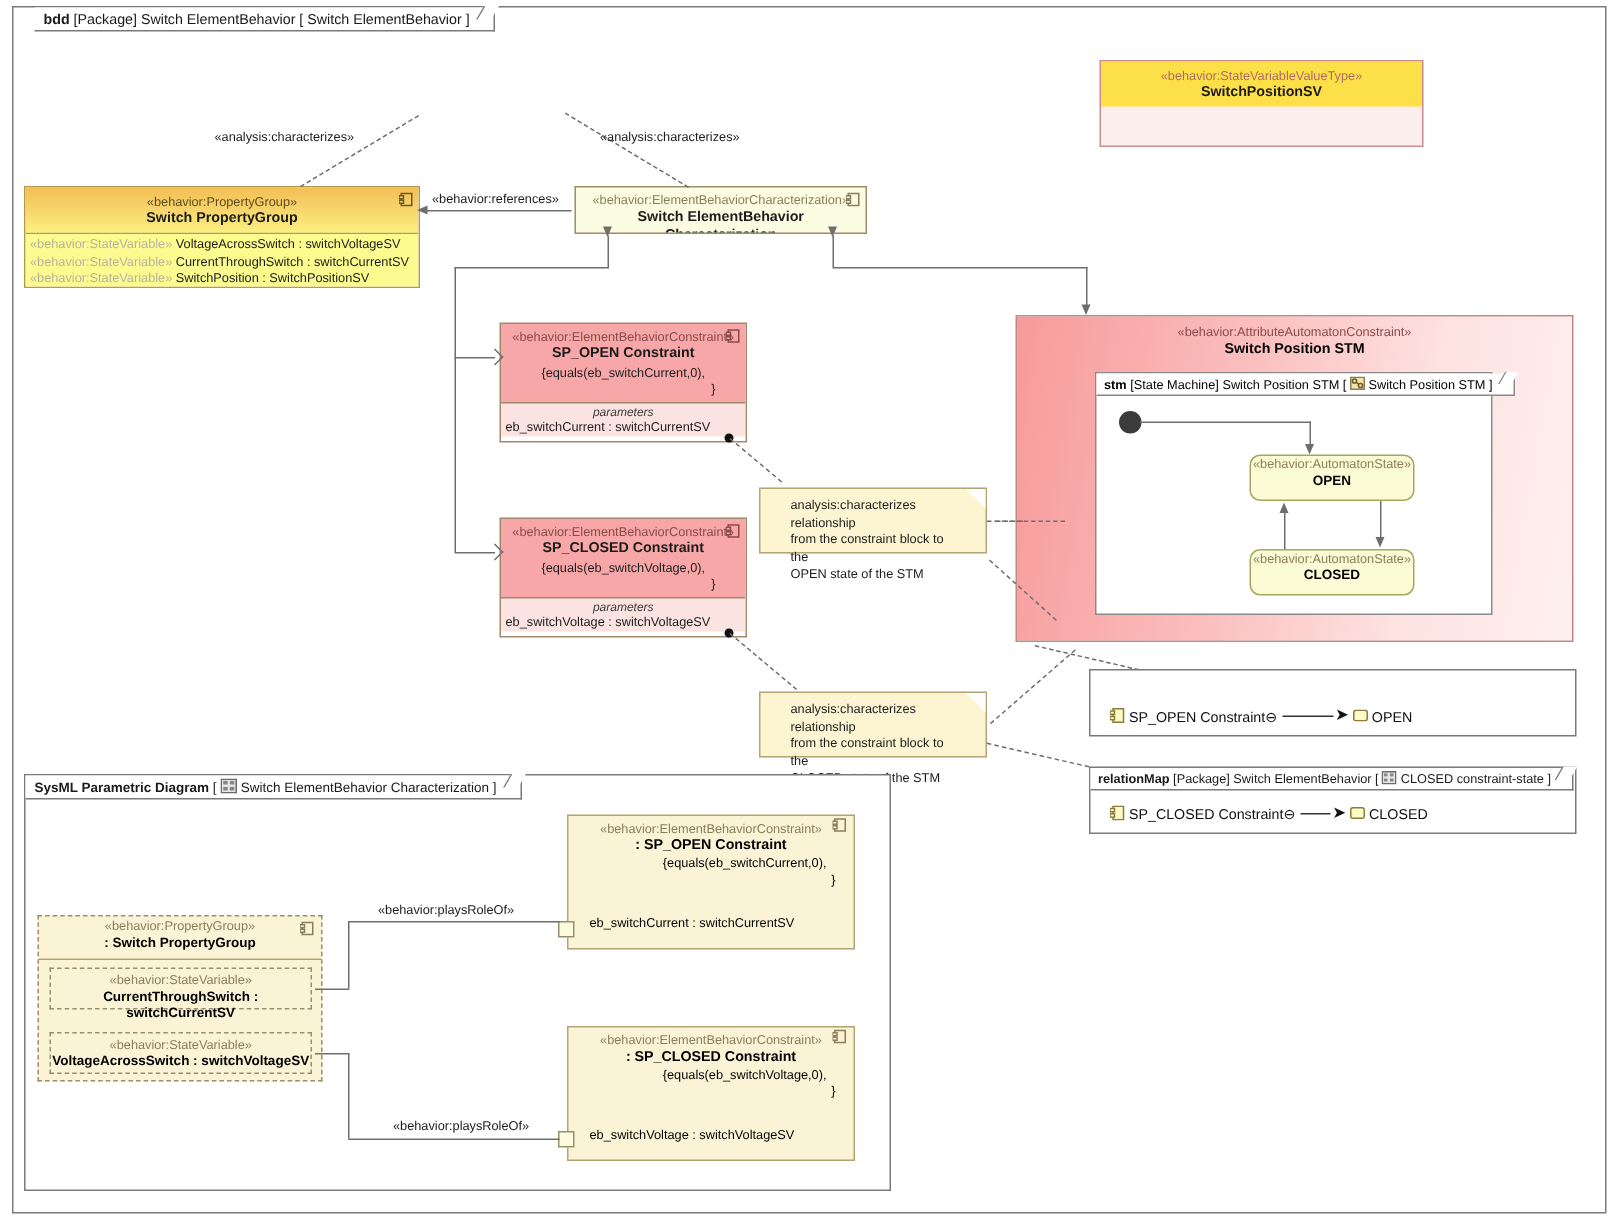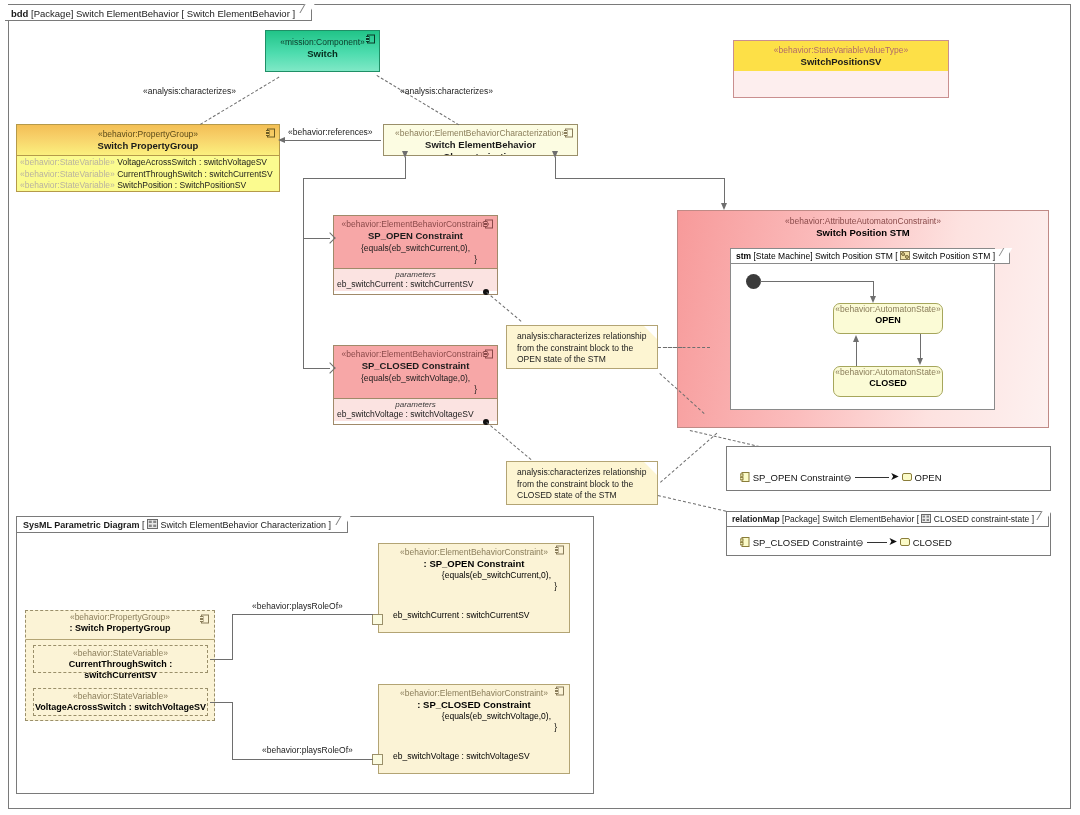--- a/index.html
+++ b/index.html
@@ -43,21 +43,21 @@
   .yellowbody{background:#fbfb8f;}
   .paleyellow{background:#fcfce2;border:1px solid #9a8f6a;}
   .pinkhdr{background:#f7a7a7;}
   .pinkbody{background:#fbe3e1;}
   .palepink{background:#fdeeee;border:1px solid #c98f8f;}
   .palepink .st{color:#b06a6a;}
   .cream{background:#fbf3d6;border:1px solid #b3a474;}
 
   
   .note{position:absolute;background:#fdf5d2;border:1px solid #b3a474;font-size:8.5px;
-        line-height:11.5px;color:#1b1b1b;padding:5px 10px;box-sizing:border-box;}
+        line-height:11.5px;color:#1b1b1b;padding:5px 20px;box-sizing:border-box;}
   .note .foldline{position:absolute;right:0;top:0;width:0;height:0;
         border-left:13px solid transparent;border-top:13px solid #fff;}
 
   
   .stm-outer{position:absolute;box-sizing:border-box;
      background:linear-gradient(100deg,#f79a9a 0%,#fbbdbd 38%,#fde2e0 70%,#fdf1f0 100%);
      border:1px solid #c08a86;}
   .stm-inner{position:absolute;box-sizing:border-box;background:#fff;border:1px solid #8a8a8a;}
   .stm-tab{position:absolute;left:0;top:0;height:15px;border:1px solid #8a8a8a;border-top:0;
      border-left:0;background:#fff;box-sizing:border-box;padding:0 14px 0 5px;font-size:8.5px;
@@ -98,36 +98,25 @@
      background:#fbf3d6;text-align:center;font-size:8.5px;line-height:11px;padding-top:2px;}
   .nestbox .nm{font-size:9px;}
   .outerdash{position:absolute;box-sizing:border-box;border:1px dashed #9a8f6a;}
 </style>
 </head>
 <body>
 
 <div id="canvas">
 
   <div class="frame" style="left:8px;top:4px;width:1063px;height:805px;"></div>
-  <div class="frame-tab" style="left:5px;top:5px;">
+  <div class="frame-tab" style="left:23px;top:5px;">
     <b>bdd</b>
     <span>[Package] Switch ElementBehavior [ Switch ElementBehavior ]</span>
   </div>
 
-  <div class="blk green" style="left:265px;top:30px;width:115px;height:42px;">
-    <div class="hdr" style="padding-top:5px;">
-      <span class="st">«mission:Component»</span>
-      <span class="nm">Switch</span>
-      <svg class="bicon" viewBox="0 0 10 10">
-        <rect x="1.5" y="1" width="7" height="8" fill="none" stroke="#0b3a29"></rect>
-        <rect x="0" y="2.5" width="3" height="2" fill="#4ddcae" stroke="#0b3a29"></rect>
-        <rect x="0" y="5.5" width="3" height="2" fill="#4ddcae" stroke="#0b3a29"></rect>
-      </svg>
-    </div>
-  </div>
 
   <div class="blk palepink" style="left:733px;top:40px;width:216px;height:58px;">
     <div class="hdr" style="background:#fde047;">
       <span class="st">«behavior:StateVariableValueType»</span>
       <span class="nm">SwitchPositionSV</span>
     </div>
   </div>
 
   <div class="blk" style="left:16px;top:124px;width:264px;height:68px;border-color:#b59a4a;">
     <div class="hdr orange" style="border:none;">

